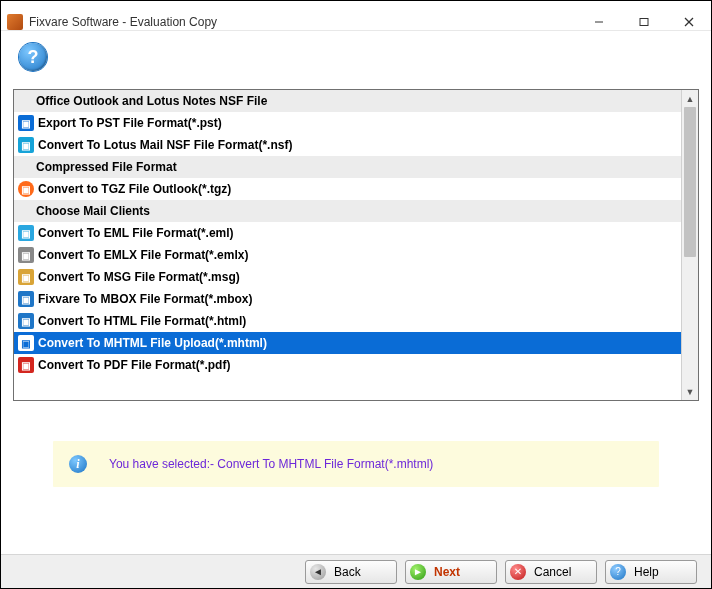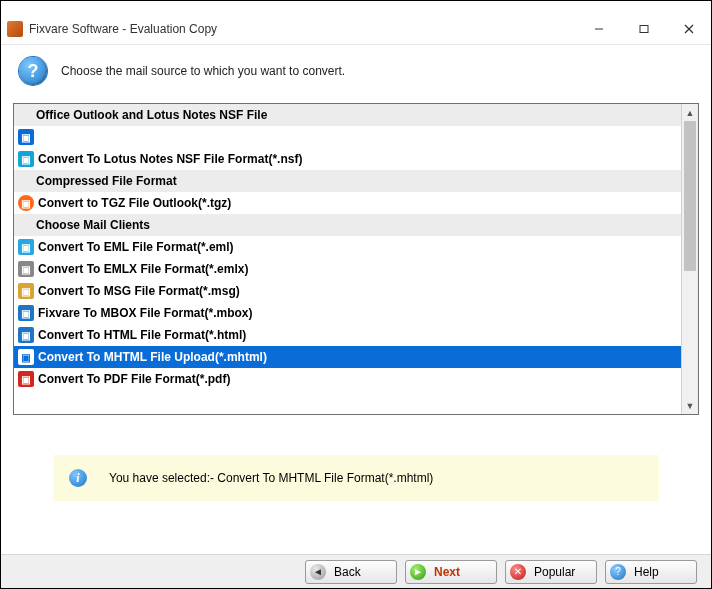--- a/index.html
+++ b/index.html
@@ -8,21 +8,21 @@
     font-size: 12px;
     background: #fff;
     width: 712px;
     height: 589px;
     overflow: hidden;
     position: relative;
     border: 1px solid #000;
   }
   
   .titlebar {
-    height: 44px;
+    height: 30px;
     display: flex;
     align-items: center;
     padding: 12px 0 0 6px;
     background: #fff;
     border-bottom: 1px solid #e8e8e8;
   }
   .titlebar .app-icon {
     width: 16px; height: 16px;
     margin-right: 6px;
     background: linear-gradient(135deg,#e07b2e,#b04a10);
@@ -134,21 +134,21 @@
     border-radius: 50%;
     background: radial-gradient(circle at 35% 30%, #7ec8ff, #1c74c4);
     color: #fff;
     font-weight: bold;
     font-family: Georgia, serif;
     font-style: italic;
     display: flex; align-items: center; justify-content: center;
     font-size: 12px;
     margin-right: 22px;
   }
-  .info-text { color: #000000; text-align: right; }
+  .info-text { color: #6d28d9; text-align: right; }
 
   
   .footer {
     position: absolute;
     bottom: 0; left: 0; right: 0;
     height: 34px;
     background: #efefef;
     border-top: 1px solid #d6d6d6;
     display: flex;
     justify-content: flex-end;
@@ -201,34 +201,34 @@
   <div class="winbtn close">
     <svg width="10" height="10" viewBox="0 0 10 10">
         <line x1="1" y1="1" x2="9" y2="9" stroke="#333" stroke-width="1.2"></line>
         <line x1="9" y1="1" x2="1" y2="9" stroke="#333" stroke-width="1.2"></line>
       </svg>
   </div>
 </div>
 
 <div class="instruction">
   <div class="q-icon">?</div>
-  <div class="instruction-text">Choose the mail source to which you want to convert.</div>
 </div>
 
 <div class="list-frame">
   <div class="list-body" id="list-body">
       <div class="list-row header">
         <span>Office Outlook and Lotus Notes NSF File</span>
       </div>
       <div class="list-row item">
         <span class="ico" style="background: rgb(10, 108, 214); color: rgb(255, 255, 255);">▣</span>
+        <span>Export To PST File Format(*.pst)</span>
       </div>
       <div class="list-row item">
         <span class="ico" style="background: rgb(22, 163, 216); color: rgb(255, 255, 255);">▣</span>
-        <span>Convert To Lotus Notes NSF File Format(*.nsf)</span>
+        <span>Convert To Lotus Mail NSF File Format(*.nsf)</span>
       </div>
       <div class="list-row header">
         <span>Compressed File Format</span>
       </div>
       <div class="list-row item">
         <span class="ico" style="background: rgb(255, 106, 26); color: rgb(255, 255, 255); border-radius: 50%;">▣</span>
         <span>Convert to TGZ File Outlook(*.tgz)</span>
       </div>
       <div class="list-row header">
         <span>Choose Mail Clients</span>
@@ -278,19 +278,19 @@
   <div class="btn">
     <span class="bicon back">◄</span>
     <span>Back</span>
   </div>
   <div class="btn next">
     <span class="bicon next">►</span>
     <span>Next</span>
   </div>
   <div class="btn">
     <span class="bicon cancel">✕</span>
-    <span>Popular</span>
+    <span>Cancel</span>
   </div>
   <div class="btn">
     <span class="bicon help">?</span>
     <span>Help</span>
   </div>
 </div>
 
 </body></html>

